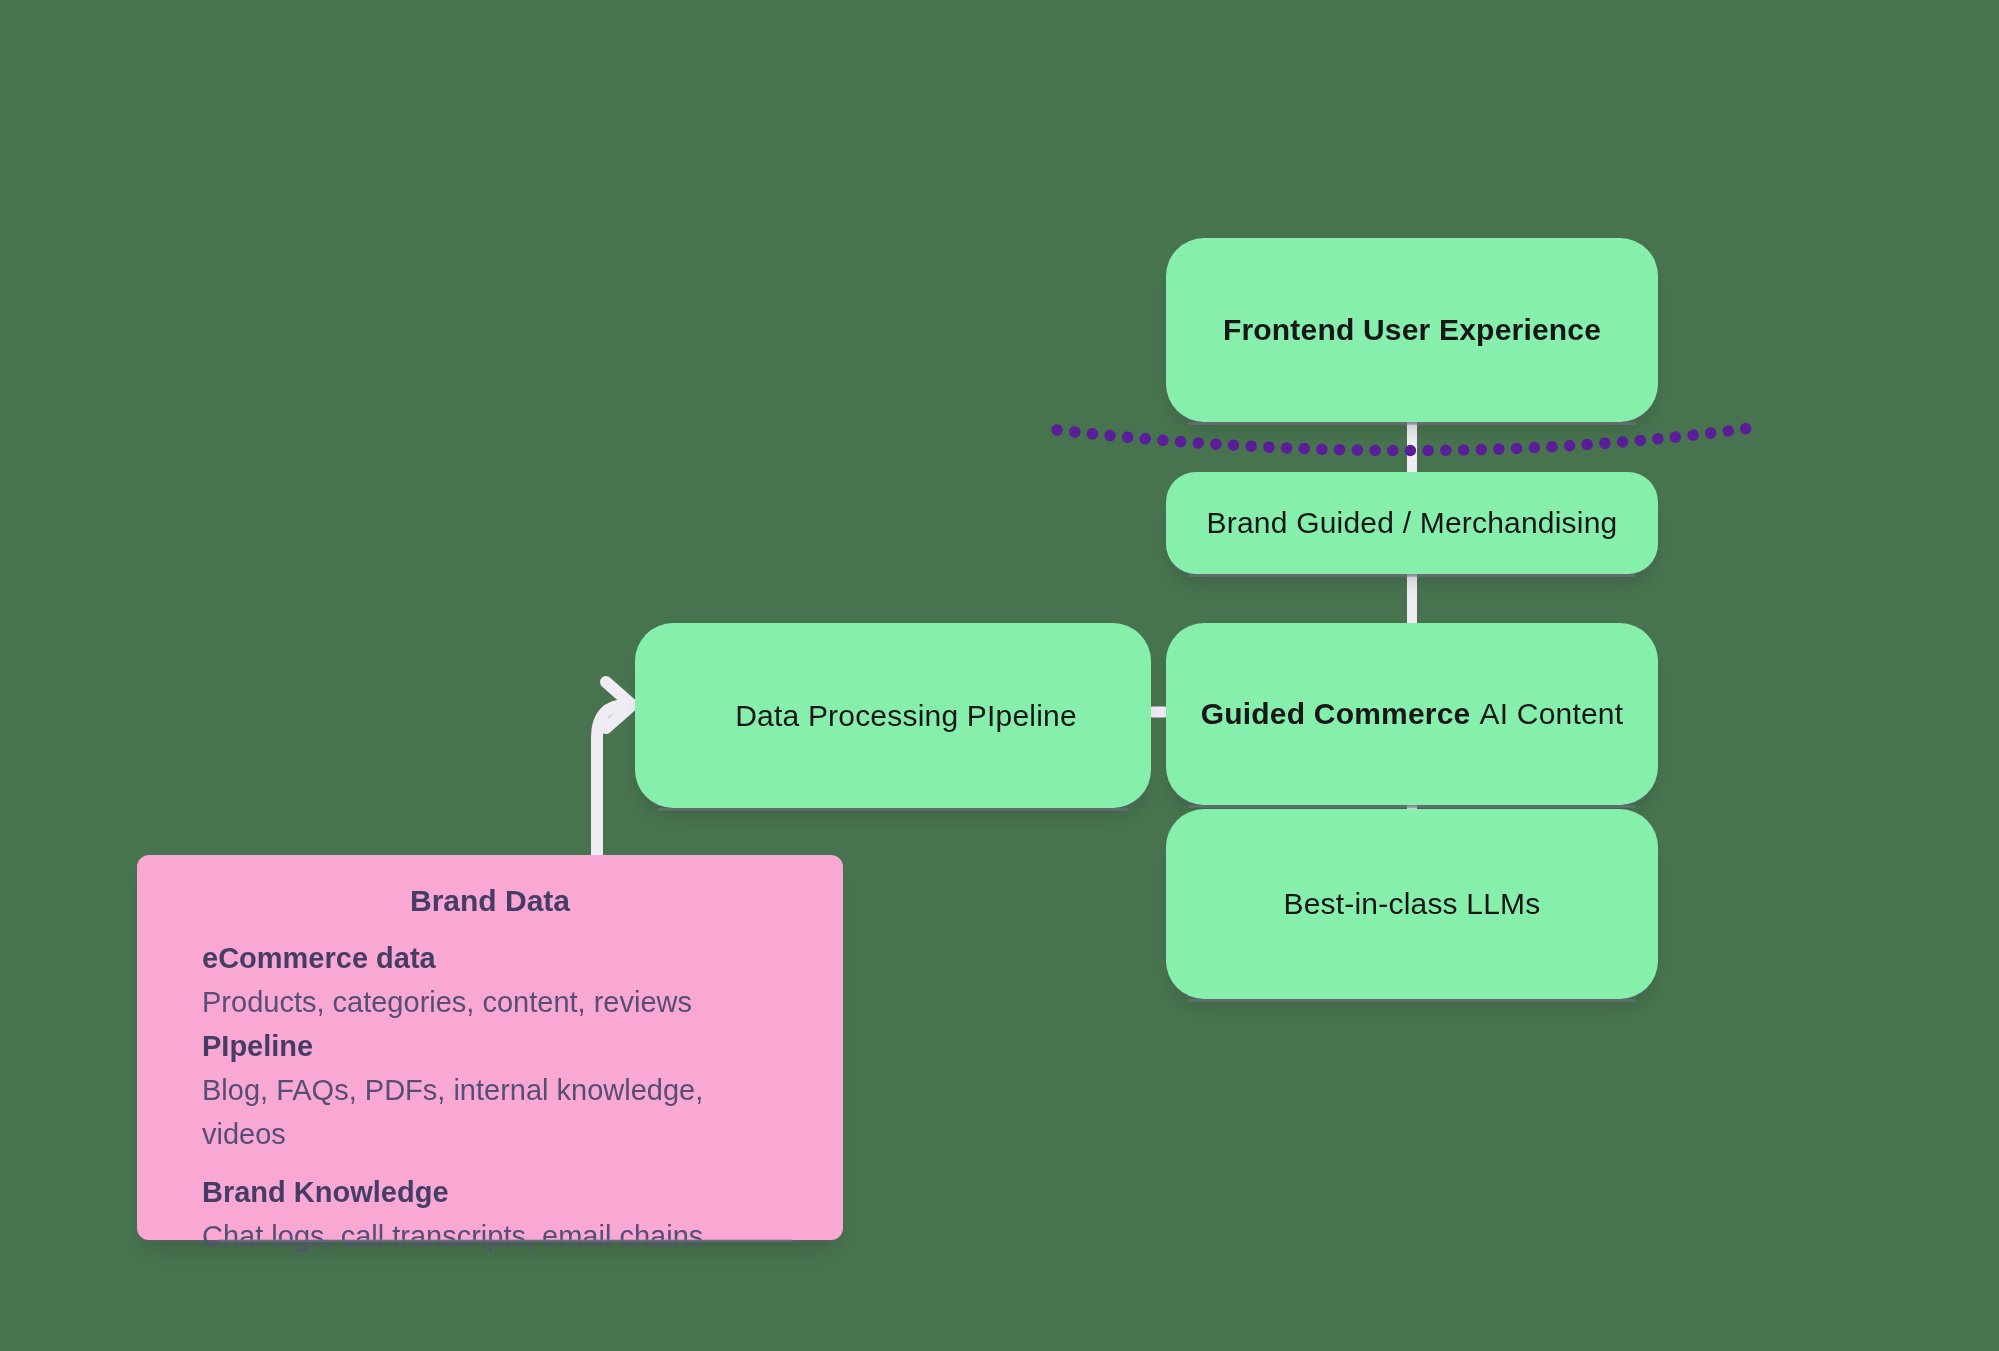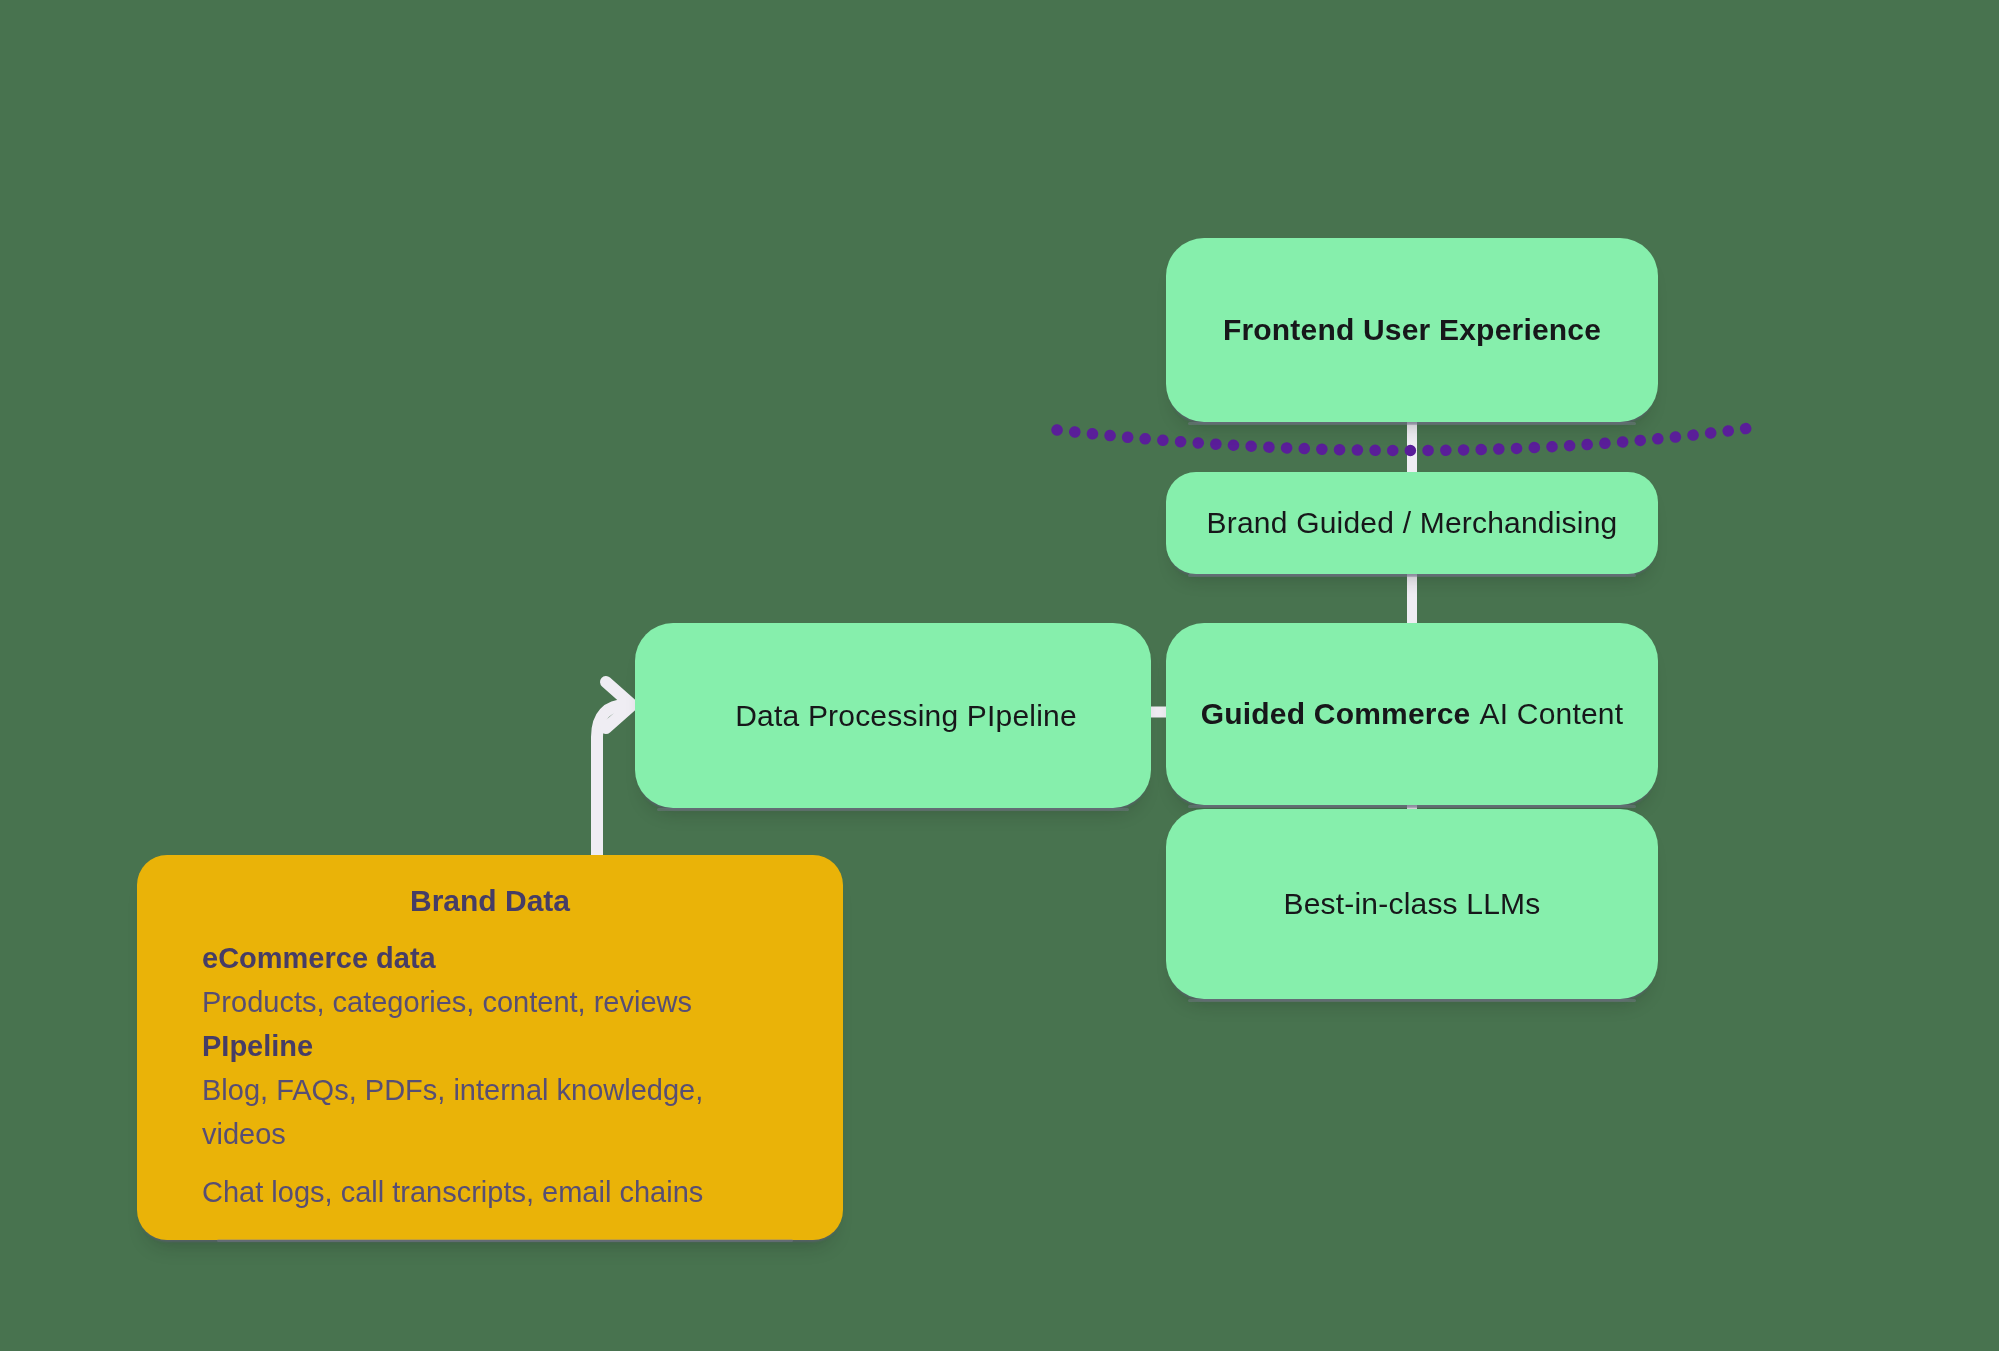--- a/index.html
+++ b/index.html
@@ -28,21 +28,21 @@
     border-radius:2px;
   }
   .r38{border-radius:38px;}
   .r30{border-radius:30px;}
   .bold{font-weight:bold;}
   .mixed .bold{margin-right:9px;}
 
   .brand-data{
     position:absolute;
     left:137px;top:855px;width:706px;height:385px;
-    background:#eab308;border-radius:30px;
+    background:#f9a8d4;border-radius:12px;
     z-index:2;
     box-shadow:0 4px 2px -2px rgba(100,95,125,.55), 0 16px 20px -12px rgba(25,30,25,.28);
     box-sizing:border-box;
     padding:24px 65px 0 65px;
     color:#574E75;
     font-size:29px;
     line-height:44px;
   }
   .brand-data::after{
     content:"";
@@ -109,17 +109,18 @@
       <div class="bd-heading">eCommerce data</div>
       <div class="bd-body">Products, categories, content, reviews</div>
     </div>
 
     <div class="bd-section s2">
       <div class="bd-heading">PIpeline</div>
       <div class="bd-body">Blog, FAQs, PDFs, internal knowledge, videos</div>
     </div>
 
     <div class="bd-section s3">
+      <div class="bd-heading">Brand Knowledge</div>
       <div class="bd-body">Chat logs, call transcripts, email chains</div>
     </div>
   </div>
 
 </div>
 
 </body></html>

